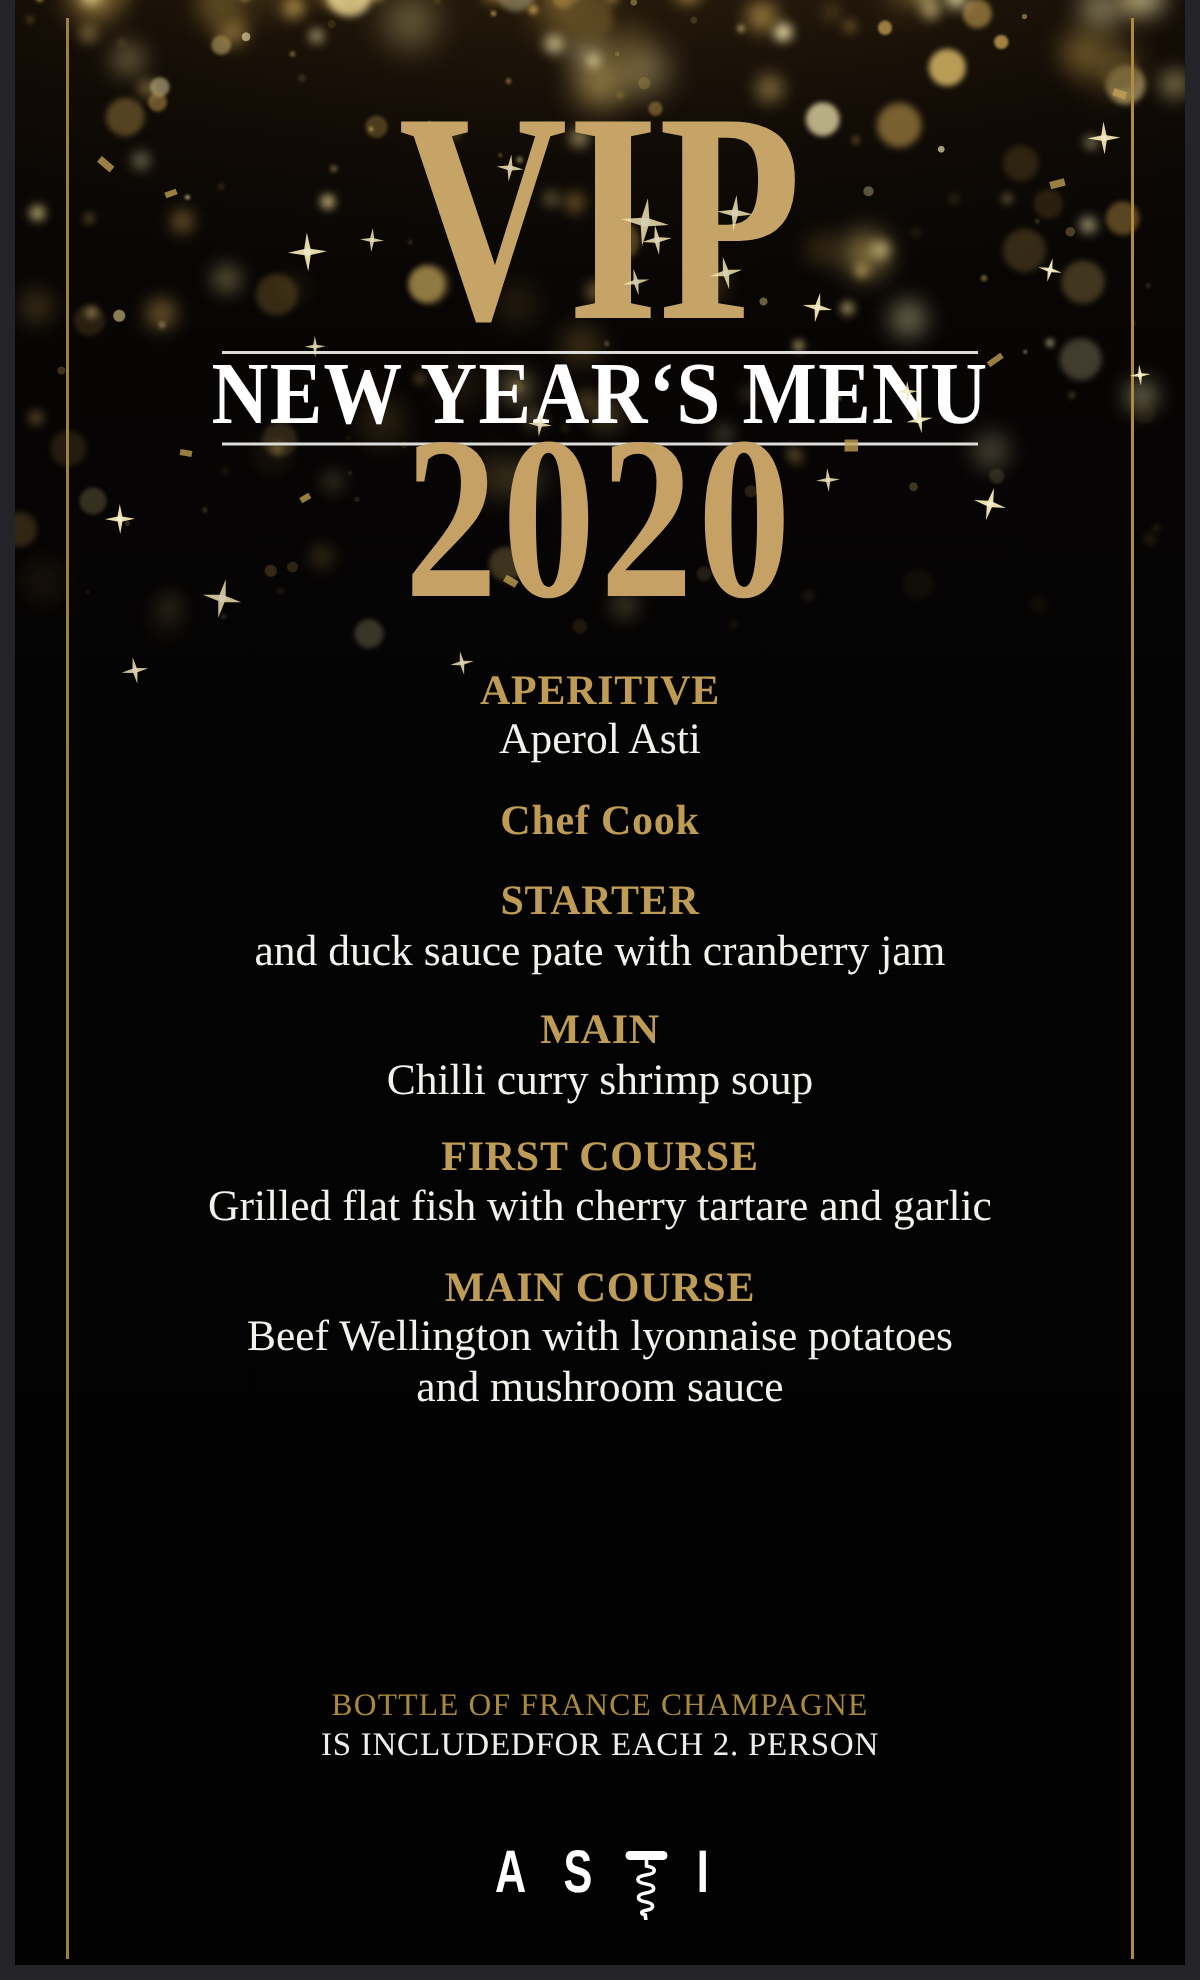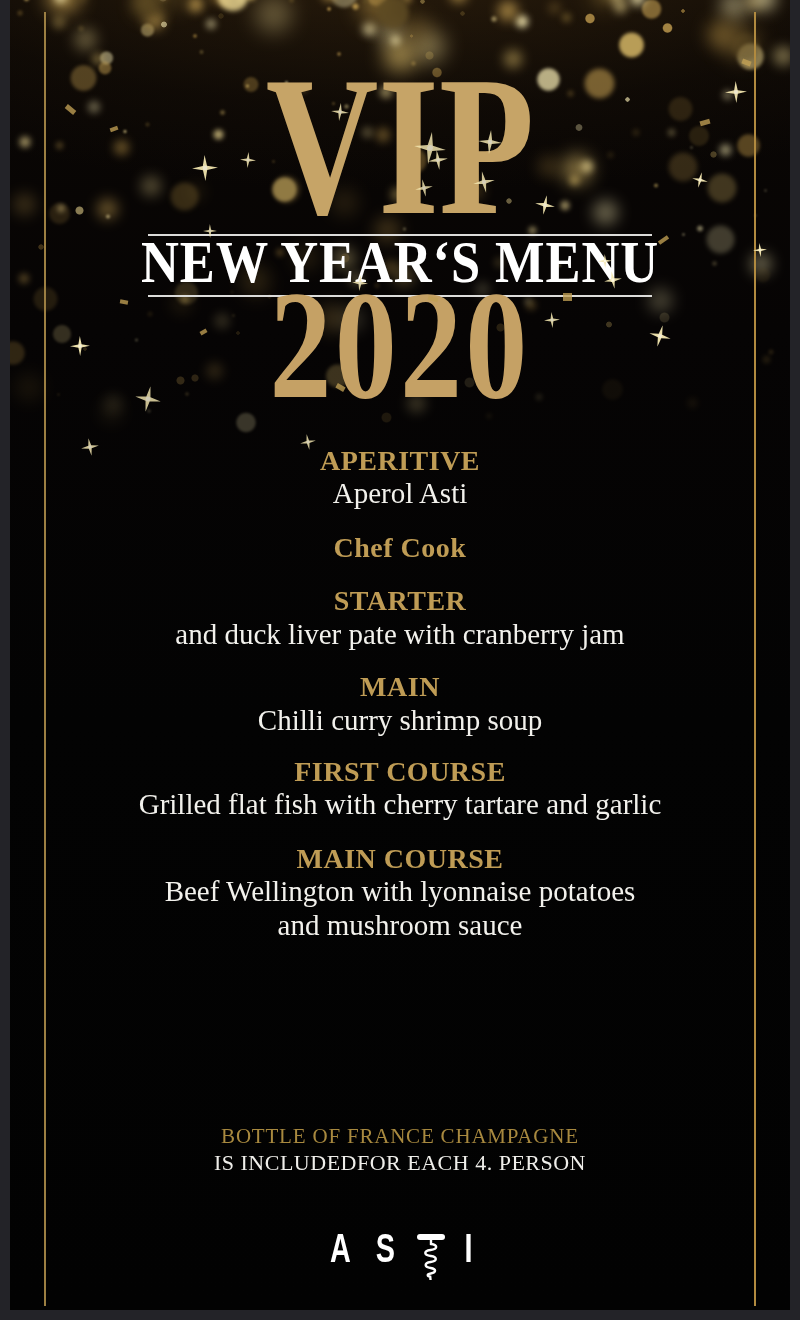--- a/index.html
+++ b/index.html
@@ -275,42 +275,42 @@
     <div class="txt menu">
       <div class="sec">
         <div class="sec-h">APERITIVE</div>
         <div class="sec-i">Aperol Asti</div>
       </div>
       <div class="sec">
         <div class="sec-h">Chef Cook</div>
       </div>
       <div class="sec">
         <div class="sec-h">STARTER</div>
-        <div class="sec-i">and duck liver pate with cranberry jam</div>
+        <div class="sec-i">and duck sauce pate with cranberry jam</div>
       </div>
       <div class="sec">
         <div class="sec-h">MAIN</div>
         <div class="sec-i">Chilli curry shrimp soup</div>
       </div>
       <div class="sec">
         <div class="sec-h">FIRST COURSE</div>
         <div class="sec-i">Grilled flat fish with cherry tartare and garlic</div>
       </div>
       <div class="sec">
         <div class="sec-h">MAIN COURSE</div>
         <div class="sec-i">Beef Wellington with lyonnaise potatoes</div>
         <div class="sec-i">and mushroom sauce</div>
       </div>
       <div class="sec">
       </div>
     </div>
 
     <div class="txt note">
       <div class="note-gold">BOTTLE OF FRANCE CHAMPAGNE</div>
-      <div class="note-white">IS INCLUDEDFOR EACH 4. PERSON</div>
+      <div class="note-white">IS INCLUDEDFOR EACH 2. PERSON</div>
     </div>
 
     <div class="logo">
       <span class="glyph">A</span>
       <span class="glyph">S</span>
       <svg class="corkscrew" width="30" height="48" viewBox="0 0 30 48" aria-hidden="true">
         <rect x="1" y="2" width="28" height="6" rx="3" fill="#ffffff"></rect>
         <path d="M15 8 L15 12 C22 13 22 17 14.5 18 C7.5 19 7.5 23 14.8 24 C21.5 25 21.5 29 14.6 30 C8 31 8 35 14.7 36 C20.5 37 20.5 40.5 14.8 41.5 C10.5 42.3 11.2 44 14.2 44.6 L14.5 47.5" fill="none" stroke="#ffffff" stroke-width="2.4" stroke-linecap="round"></path>
       </svg>
       <span class="glyph">I</span>

